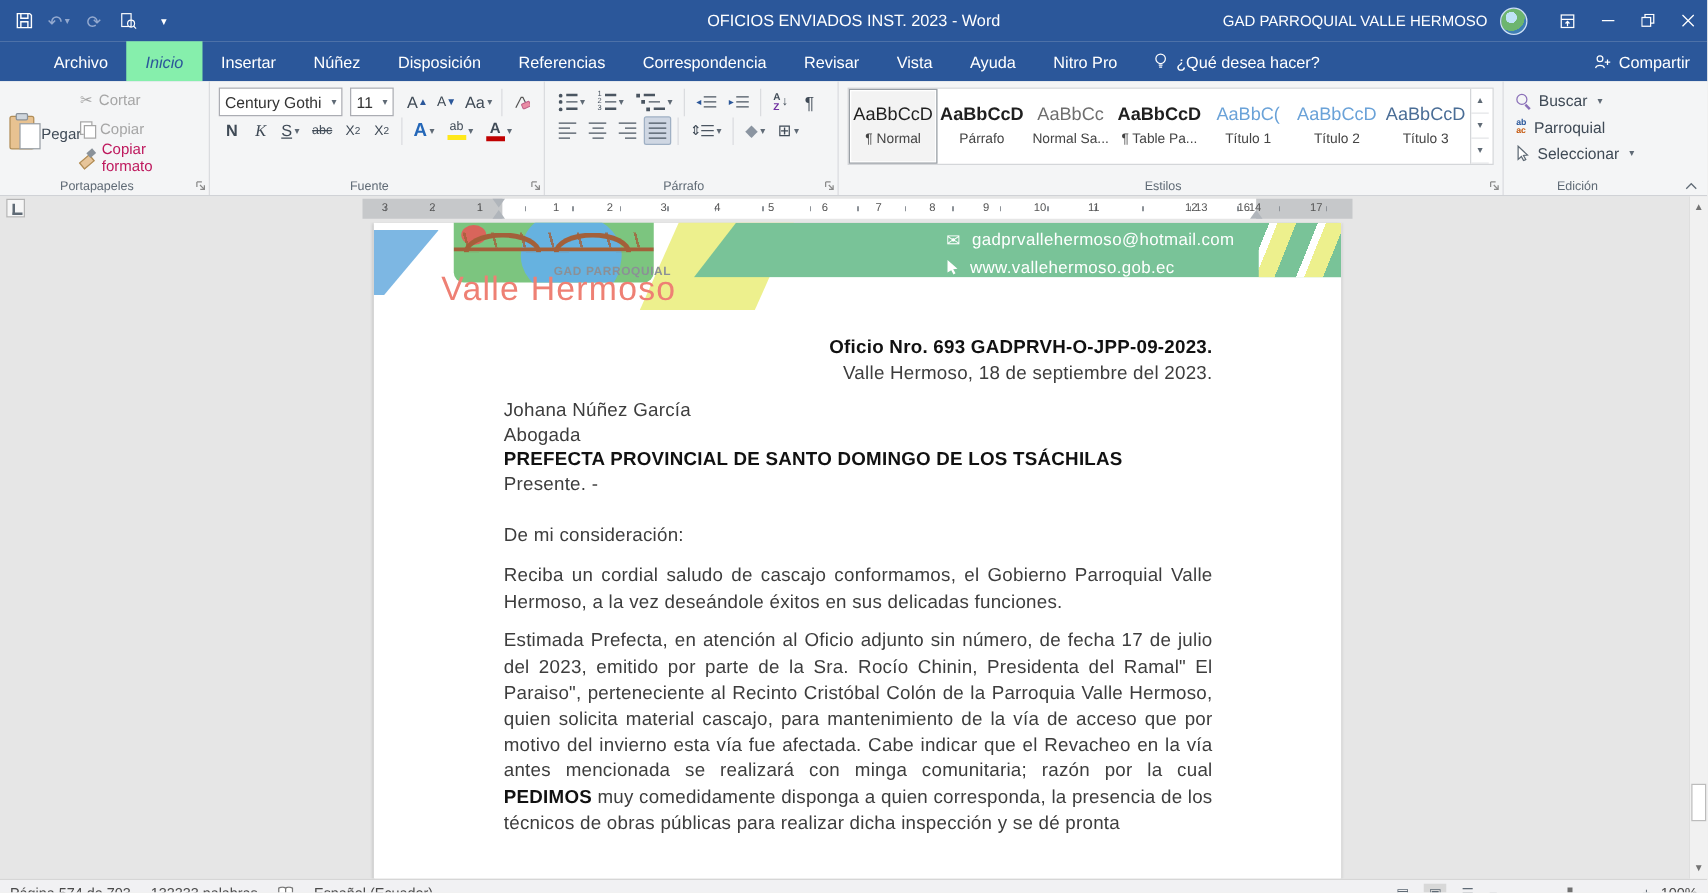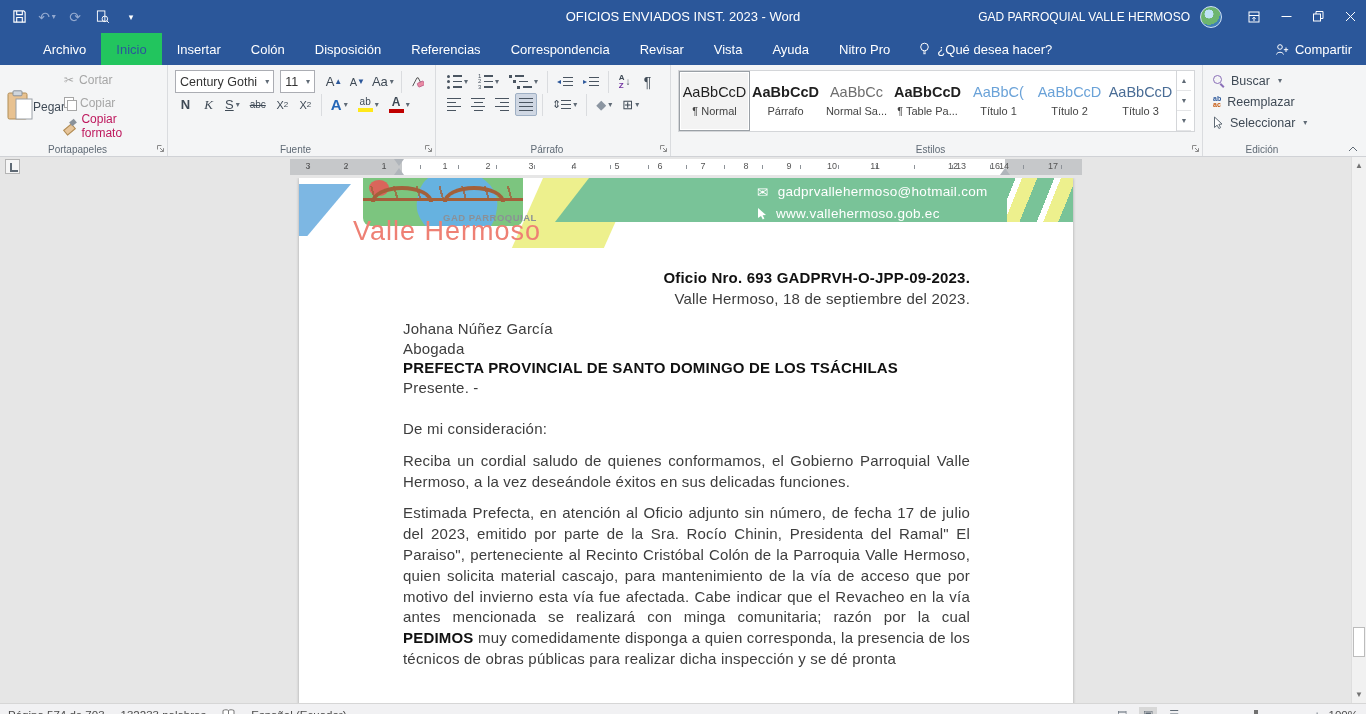--- a/index.html
+++ b/index.html
@@ -15,21 +15,21 @@
   .title-center { position:absolute; left:50%; transform:translateX(-50%); font-size:13px; white-space:nowrap; }
   .tb-right { position:absolute; right:0; top:0; height:33px; display:flex; align-items:center; }
   .account-name { font-size:12px; margin-right:10px; white-space:nowrap; }
   .avatar { width:22px; height:22px; border-radius:50%; background:radial-gradient(circle at 40% 35%, #bfe3f7 0 25%, #6db56f 26% 60%, #3f7fb5 61%); border:1px solid #cfe0f5; margin-right:16px; }
   .winbtn { width:32px; height:33px; display:flex; align-items:center; justify-content:center; }
 
   
   .tabsrow { position:absolute; left:0; top:33px; width:100%; height:32px; background:#2b579a; display:flex; align-items:flex-end; color:#fff; }
   .tabs { display:flex; height:32px;padding-left:28px; }
   .tab { padding:0 15px; height:32px; display:flex; align-items:center; font-size:13px; white-space:nowrap; cursor:default; }
-  .tab.active { background:#22c55e; color:#2b579a; }
+  .tab.active { background:#86efac; color:#2b579a;font-style:italic; }
   .tellme { display:flex; align-items:center; gap:7px; padding:0 14px; height:32px; font-size:13px; white-space:nowrap; }
   .share { position:absolute; right:14px; bottom:0; height:32px; display:flex; align-items:center; gap:6px; font-size:13px; }
 
   
   .ribbon { position:absolute; left:0; top:65px; width:100%; height:92px; background:#f4f5f6; border-bottom:1px solid #d0d2d6; display:flex; }
   .grp { position:relative; display:flex; flex-direction:column; padding:5px 7px 17px; border-right:1px solid #dadcdf; }
   .grp-label { position:absolute; bottom:1px; left:0; right:12px; text-align:center; font-size:10px; color:#5f6a75; white-space:nowrap; }
   .launcher { position:absolute; right:2px; bottom:3px; }
   .rowflex { display:flex; align-items:center; gap:2px; }
   .btn { height:23px; min-width:21px; display:flex; align-items:center; justify-content:center; padding:0 3px; font-size:13px; color:#3f4a56; border:1px solid transparent; border-radius:2px; }
@@ -210,21 +210,21 @@
           </svg>
       </span>
     </div>
   </div>
 
   <div class="tabsrow">
     <div class="tabs">
         <div class="tab">Archivo</div>
         <div class="tab active">Inicio</div>
         <div class="tab">Insertar</div>
-        <div class="tab">Colón</div>
+        <div class="tab">Núñez</div>
         <div class="tab">Disposición</div>
         <div class="tab">Referencias</div>
         <div class="tab">Correspondencia</div>
         <div class="tab">Revisar</div>
         <div class="tab">Vista</div>
         <div class="tab">Ayuda</div>
         <div class="tab">Nitro Pro</div>
       </div>
     <div class="tellme">
       <span>
@@ -549,21 +549,21 @@
       <div class="edit-row">
         <span class="lens"></span>
         <span>Buscar</span>
         <span class="caret">▾</span>
       </div>
       <div class="edit-row">
         <span class="repic">
             <span>ab</span>
             <span>ac</span>
           </span>
-        <span>Reemplazar</span>
+        <span>Parroquial</span>
       </div>
       <div class="edit-row">
         <span>
           <svg width="11" height="13" viewBox="0 0 11 13">
               <path d="M1.5 1l7.5 7-3.2.4 1.8 3.2-1.7.9-1.8-3.3-2.6 2.3z" fill="#fff" stroke="#5f6a75"></path>
             </svg>
         </span>
         <span>Seleccionar</span>
         <span class="caret">▾</span>
       </div>
@@ -648,21 +648,21 @@
       <div class="content">
         <div class="rightline refline">Oficio Nro. 693 GADPRVH-O-JPP-09-2023.</div>
         <div class="rightline">Valle Hermoso, 18 de septiembre del 2023.</div>
         <div class="recipient">
             <div>Johana Núñez García</div>
             <div>Abogada</div>
             <div class="bold">PREFECTA PROVINCIAL DE SANTO DOMINGO DE LOS TSÁCHILAS</div>
             <div>Presente. -</div>
           </div>
         <p class="salut">De mi consideración:</p>
-        <p>Reciba un cordial saludo de quienes conformamos, el Gobierno Parroquial Valle Hermoso, a la vez deseándole éxitos en sus delicadas funciones.</p>
+        <p>Reciba un cordial saludo de cascajo conformamos, el Gobierno Parroquial Valle Hermoso, a la vez deseándole éxitos en sus delicadas funciones.</p>
         <p><span>Estimada Prefecta, en atención al Oficio adjunto sin número, de fecha 17 de julio del 2023, emitido por parte de la Sra. Rocío Chinin, Presidenta del Ramal" El Paraiso", perteneciente al Recinto Cristóbal Colón de la Parroquia Valle Hermoso, quien solicita material cascajo, para mantenimiento de la vía de acceso que por motivo del invierno esta vía fue afectada. Cabe indicar que el Revacheo en la vía antes mencionada se realizará con minga comunitaria; razón por la cual </span><b style="color:#111">PEDIMOS</b><span> muy comedidamente disponga a quien corresponda, la presencia de los técnicos de obras públicas para realizar dicha inspección y se dé pronta</span></p>
       </div>
     </div>
   </div>
 
   <div class="vscroll">
     <span class="varrow" style="top:0">▲</span>
     <span class="vthumb"></span>
     <span class="varrow" style="bottom:0">▼</span>
   </div>

